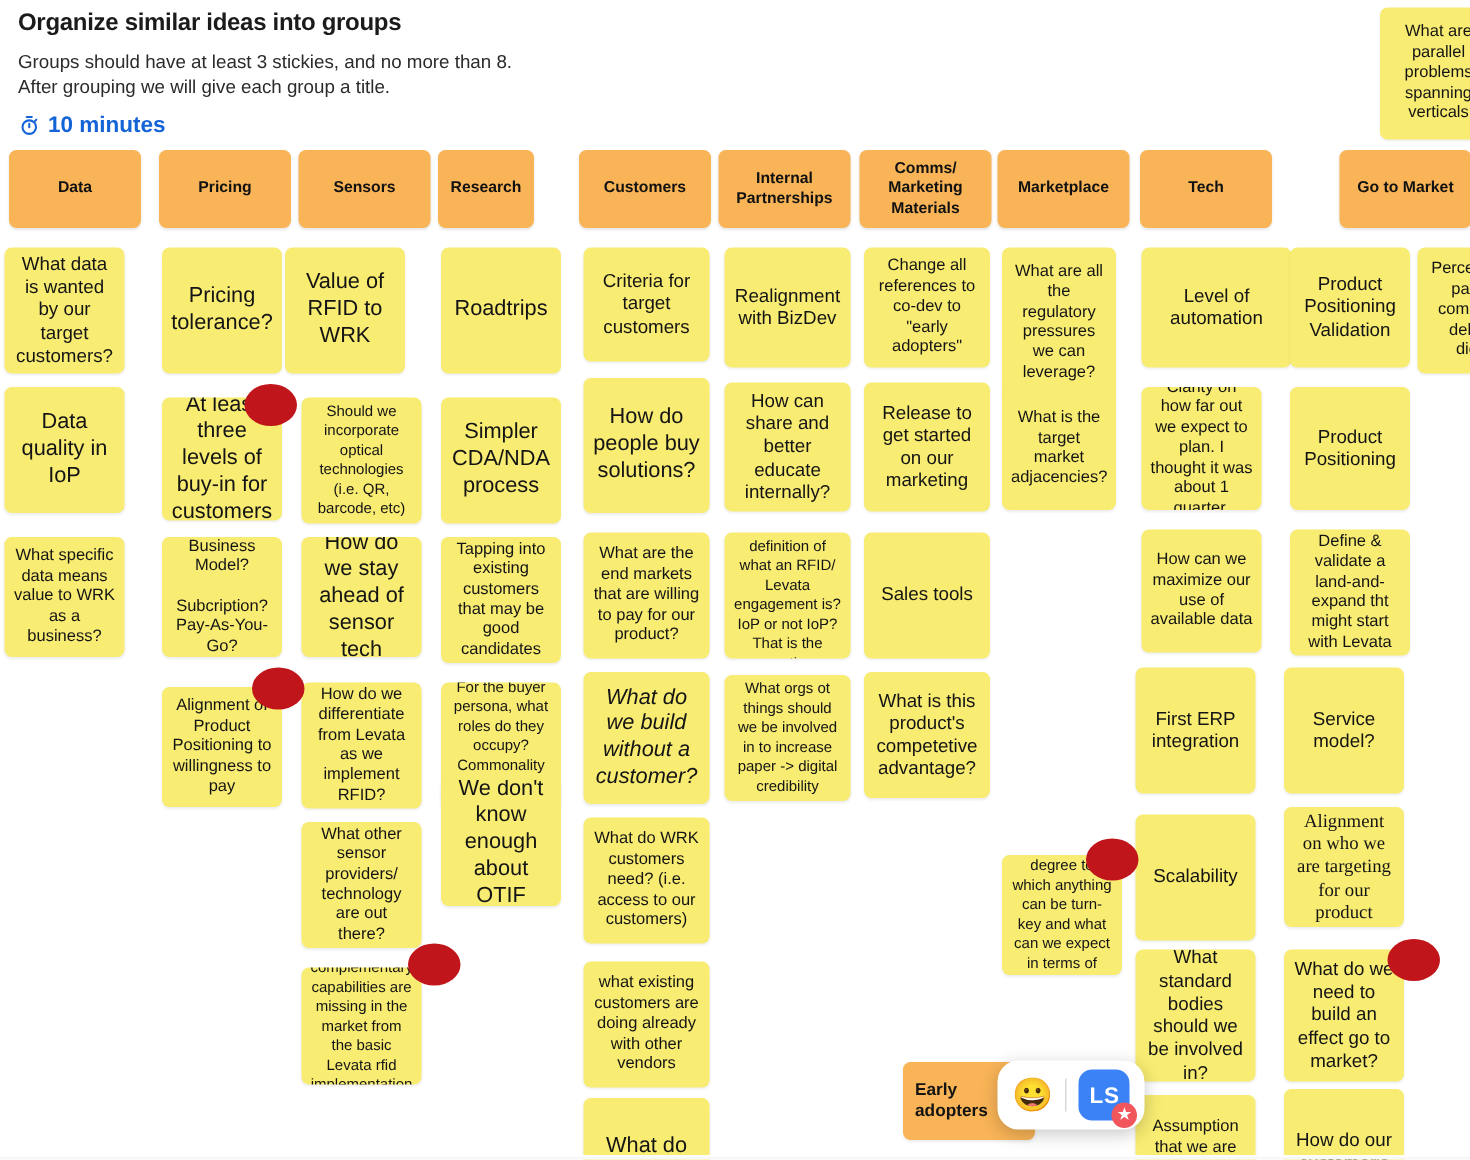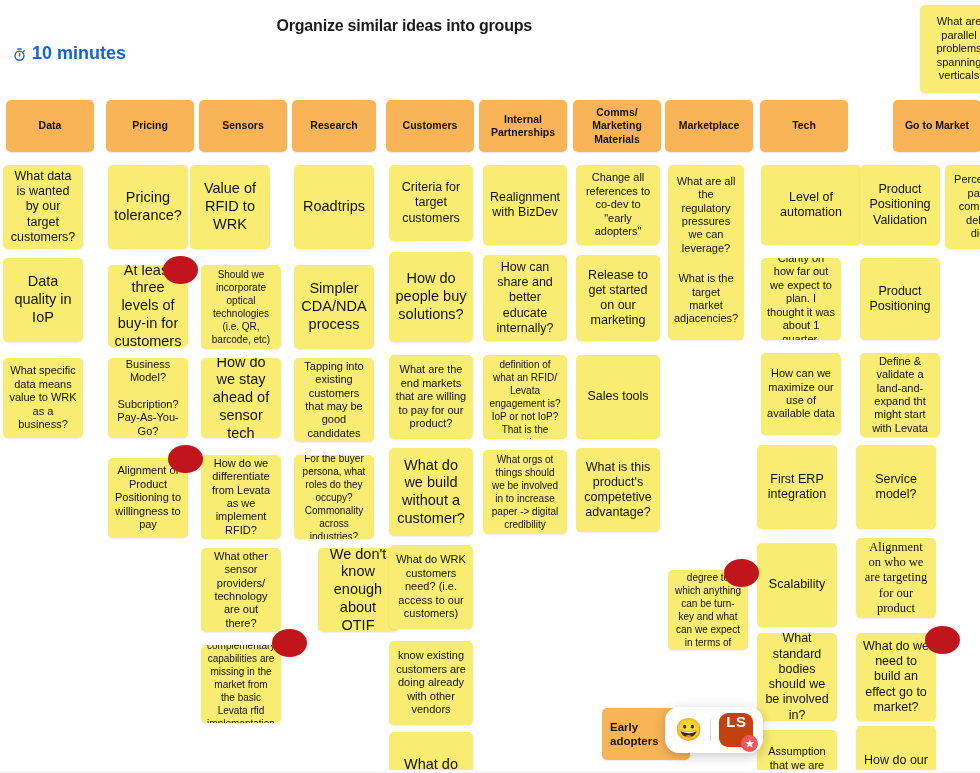--- a/index.html
+++ b/index.html
@@ -6,32 +6,32 @@
   html, body {
     margin: 0; padding: 0;
     width: 980px; height: 773px;
     overflow: hidden;
     background: #ffffff;
     font-family: "Liberation Sans", sans-serif;
   }
   #board { position: relative; width: 980px; height: 773px; background:#fff; }
 
   
-  .hdr { position: absolute; left: 12px; top: 16px; width: 520px; text-align: right; }
+  .hdr { position: absolute; left: 12px; top: 6px; width: 520px; }
   .hdr-title {
     font-size: 16px; font-weight: bold; color: #1b1b1b;
     letter-spacing: -0.2px; margin: 0 0 8px 0; line-height: 1.2;
   }
   .hdr-sub {
     font-size: 12.5px; color: #2b2b2b; line-height: 1.35;
     width: 350px; margin: 0 0 8px 0;
   }
   .hdr-timer {
     display: flex; align-items: center; gap: 5px;
-    color: #1464d8; font-weight: bold; font-size: 18px;
+    color: #1464d8; font-weight: bold; font-size: 15px;
   }
   .timer-ico { display:block; width:15px; height:15px; }
 
   
   .cat {
     position: absolute;
     background: #f9b457;
     border-radius: 5px;
     display: flex; align-items: center; justify-content: center;
     text-align: center;
@@ -79,43 +79,44 @@
     display: flex; align-items: center;
     padding: 6px 10px;
     gap: 8px;
     z-index: 60;
   }
   .tb-emoji { font-size: 22px; line-height: 1; color:#222; }
   .tb-div { width:1px; height:22px; background:#d8d8d8; }
   .tb-avatar {
     position: relative;
     width: 34px; height: 34px;
-    background: #c2410c;
+    background: #3b82f6;
     border-radius: 9px;
     color: #fff; font-weight: bold; font-size: 15px;
-    display: flex; align-items: flex-start; justify-content: center;
+    display: flex; align-items: center; justify-content: center;
     letter-spacing: .5px;
   }
   .tb-star {
     position: absolute; right: -5px; bottom: -5px;
     width: 17px; height: 17px; border-radius: 50%;
     background: #f0565c; color: #fff;
     display:flex; align-items:center; justify-content:center;
     font-size: 10px; line-height:1;
   }
   
   .hairline { position:absolute; left:0; bottom:0; width:980px; height:3px; background:linear-gradient(#fff,#f4f4f4); }
 </style>
 </head>
 <body>
 
 <div id="board">
 
   <div class="hdr">
     <div class="hdr-title">Organize similar ideas into groups</div>
+    <div class="hdr-sub">Groups should have at least 3 stickies, and no more than 8. After grouping we will give each group a title.</div>
     <div class="hdr-timer">
       <span class="timer-ico">
         <svg viewBox="0 0 24 24" width="15" height="15" fill="none" stroke="#1464d8" stroke-width="2.2" stroke-linecap="round">
           <circle cx="12" cy="14" r="7.2"></circle>
           <path d="M12 14v-3.5"></path>
           <path d="M9.3 3.2h5.4"></path>
           <path d="M18.2 7.4l1.4-1.4"></path>
         </svg>
       </span>
       <span>10 minutes</span>
@@ -125,21 +126,21 @@
   <div id="cat-layer">
       <div class="cat" style="left: 6px; top: 100px; width: 88px; height: 52px;">
         <span style="white-space: pre-line;">Data</span>
       </div>
       <div class="cat" style="left: 106px; top: 100px; width: 88px; height: 52px;">
         <span style="white-space: pre-line;">Pricing</span>
       </div>
       <div class="cat" style="left: 199px; top: 100px; width: 88px; height: 52px;">
         <span style="white-space: pre-line;">Sensors</span>
       </div>
-      <div class="cat" style="left: 292px; top: 100px; width: 84px; height: 52px;">
+      <div class="cat" style="left: 292px; top: 100px; width: 64px; height: 52px;">
         <span style="white-space: pre-line;">Research</span>
       </div>
       <div class="cat" style="left: 386px; top: 100px; width: 88px; height: 52px;">
         <span style="white-space: pre-line;">Customers</span>
       </div>
       <div class="cat" style="left: 479px; top: 100px; width: 88px; height: 52px;">
         <span style="white-space: pre-line;">Internal
 Partnerships</span>
       </div>
       <div class="cat" style="left: 573px; top: 100px; width: 88px; height: 52px;">
@@ -207,40 +208,40 @@
       </div>
       <div class="note" style="left: 294px; top: 265px; width: 80px; height: 84px;">
         <span class="fs-lg" style="white-space: pre-line;">Simpler CDA/NDA process</span>
       </div>
       <div class="note" style="left: 294px; top: 358px; width: 80px; height: 84px;">
         <span class="fs-sm" style="white-space: pre-line;">Tapping into existing customers that may be good candidates</span>
       </div>
       <div class="note" style="left: 294px; top: 455px; width: 80px; height: 84px;">
         <span class="fs-xs" style="white-space: pre-line;">For the buyer persona, what roles do they occupy? Commonality across industries?</span>
       </div>
-      <div class="note" style="left: 294px; top: 548px; width: 80px; height: 84px; margin-left: 24px;">
+      <div class="note" style="left: 294px; top: 520px; width: 80px; height: 84px;">
         <span class="fs-lg" style="white-space: pre-line;">We don't know enough about OTIF</span>
       </div>
       <div class="note" style="left: 389px; top: 165px; width: 84px; height: 76px;">
         <span class="fs-md" style="white-space: pre-line;">Criteria for target customers</span>
       </div>
       <div class="note" style="left: 389px; top: 252px; width: 84px; height: 90px;">
         <span class="fs-lg" style="white-space: pre-line;">How do people buy solutions?</span>
       </div>
       <div class="note" style="left: 389px; top: 355px; width: 84px; height: 84px;">
         <span class="fs-sm" style="white-space: pre-line;">What are the end markets that are willing to pay for our product?</span>
       </div>
       <div class="note" style="left: 389px; top: 448px; width: 84px; height: 88px;">
-        <span class="fs-lg" style="white-space: pre-line;">What do we build without a customer?</span>
+        <span class="fs-lg" style="white-space: pre-line; font-style: italic;">What do we build without a customer?</span>
       </div>
       <div class="note" style="left: 389px; top: 545px; width: 84px; height: 84px;">
         <span class="fs-sm" style="white-space: pre-line;">What do WRK customers need? (i.e. access to our customers)</span>
       </div>
       <div class="note" style="left: 389px; top: 641px; width: 84px; height: 84px;">
-        <span class="fs-sm" style="white-space: pre-line;">know existing customers are doing already with other vendors</span>
+        <span class="fs-sm" style="white-space: pre-line;">what existing customers are doing already with other vendors</span>
       </div>
       <div class="note" style="left: 389px; top: 732px; width: 84px; height: 84px;">
         <span class="fs-lg" style="white-space: pre-line;">What do people</span>
       </div>
       <div class="note" style="left: 483px; top: 165px; width: 84px; height: 80px;">
         <span class="fs-md" style="white-space: pre-line;">Realignment with BizDev</span>
       </div>
       <div class="note" style="left: 483px; top: 255px; width: 84px; height: 86px;">
         <span class="fs-md" style="white-space: pre-line;">How can share and better educate internally?</span>
       </div>

